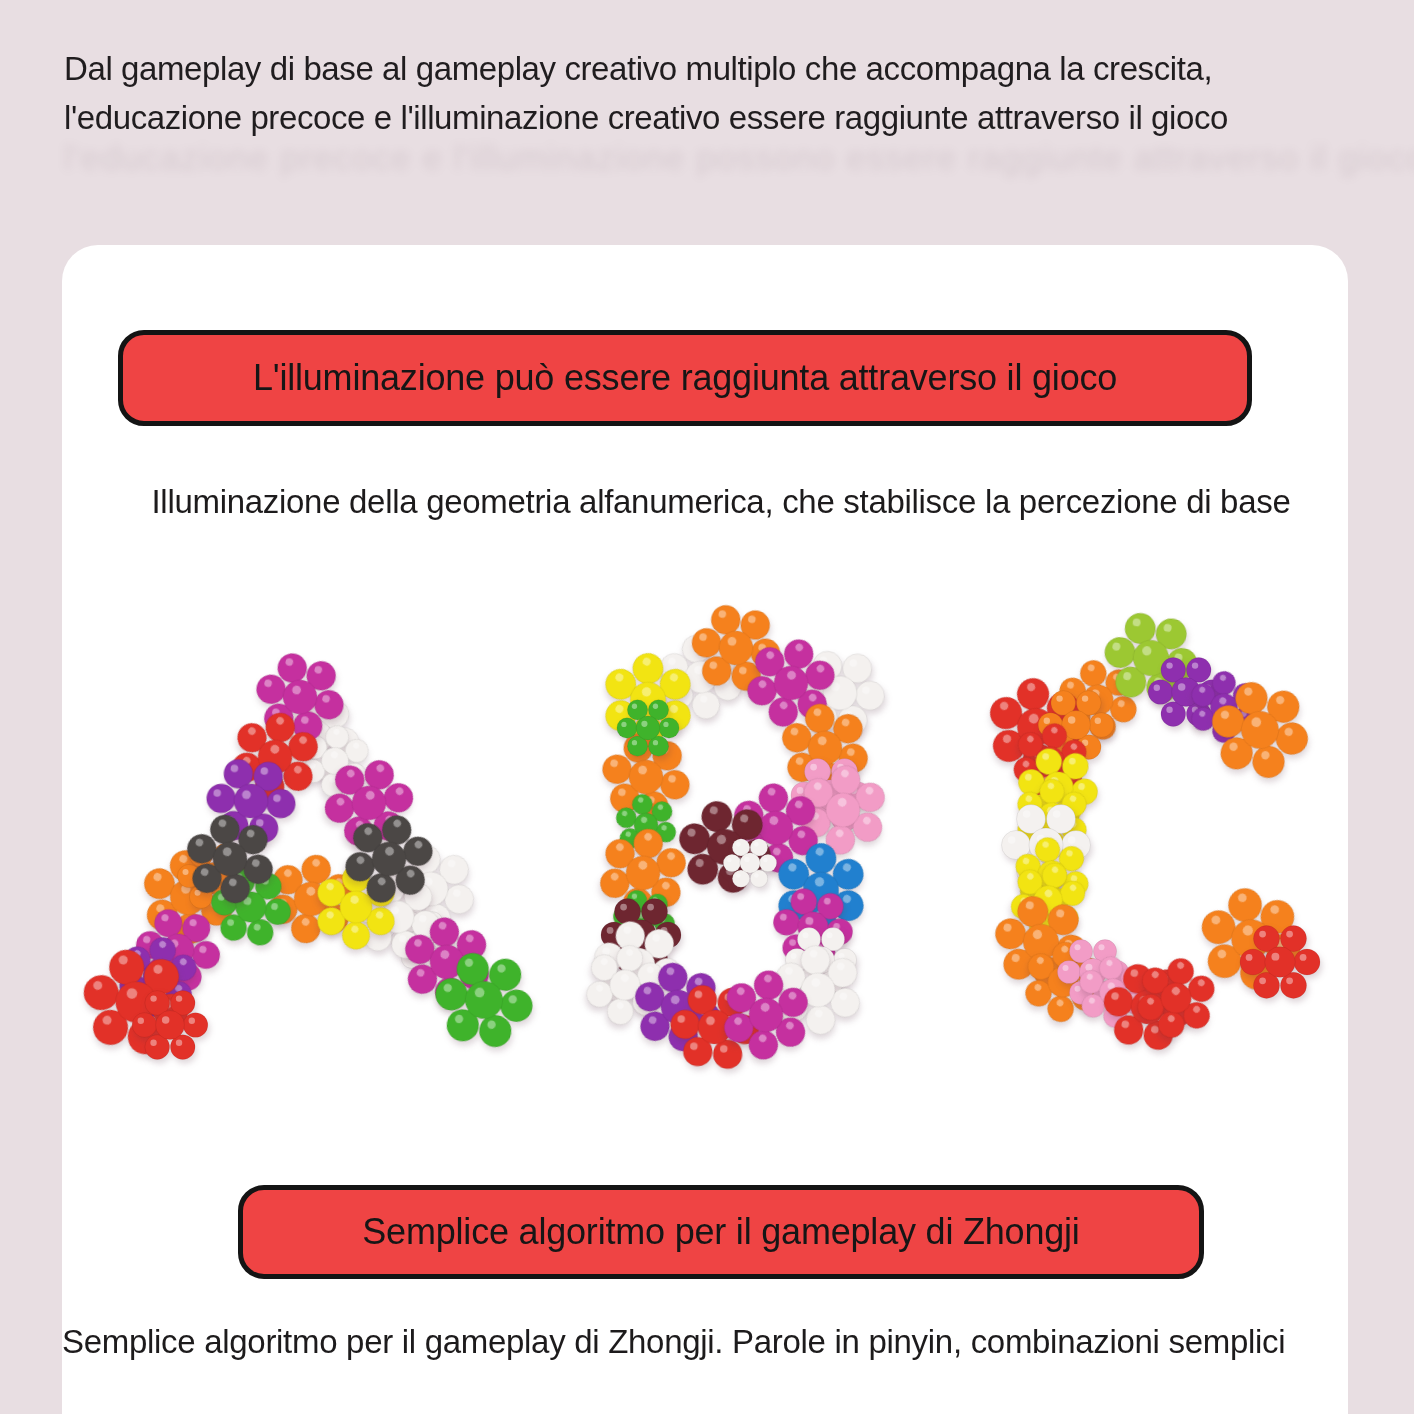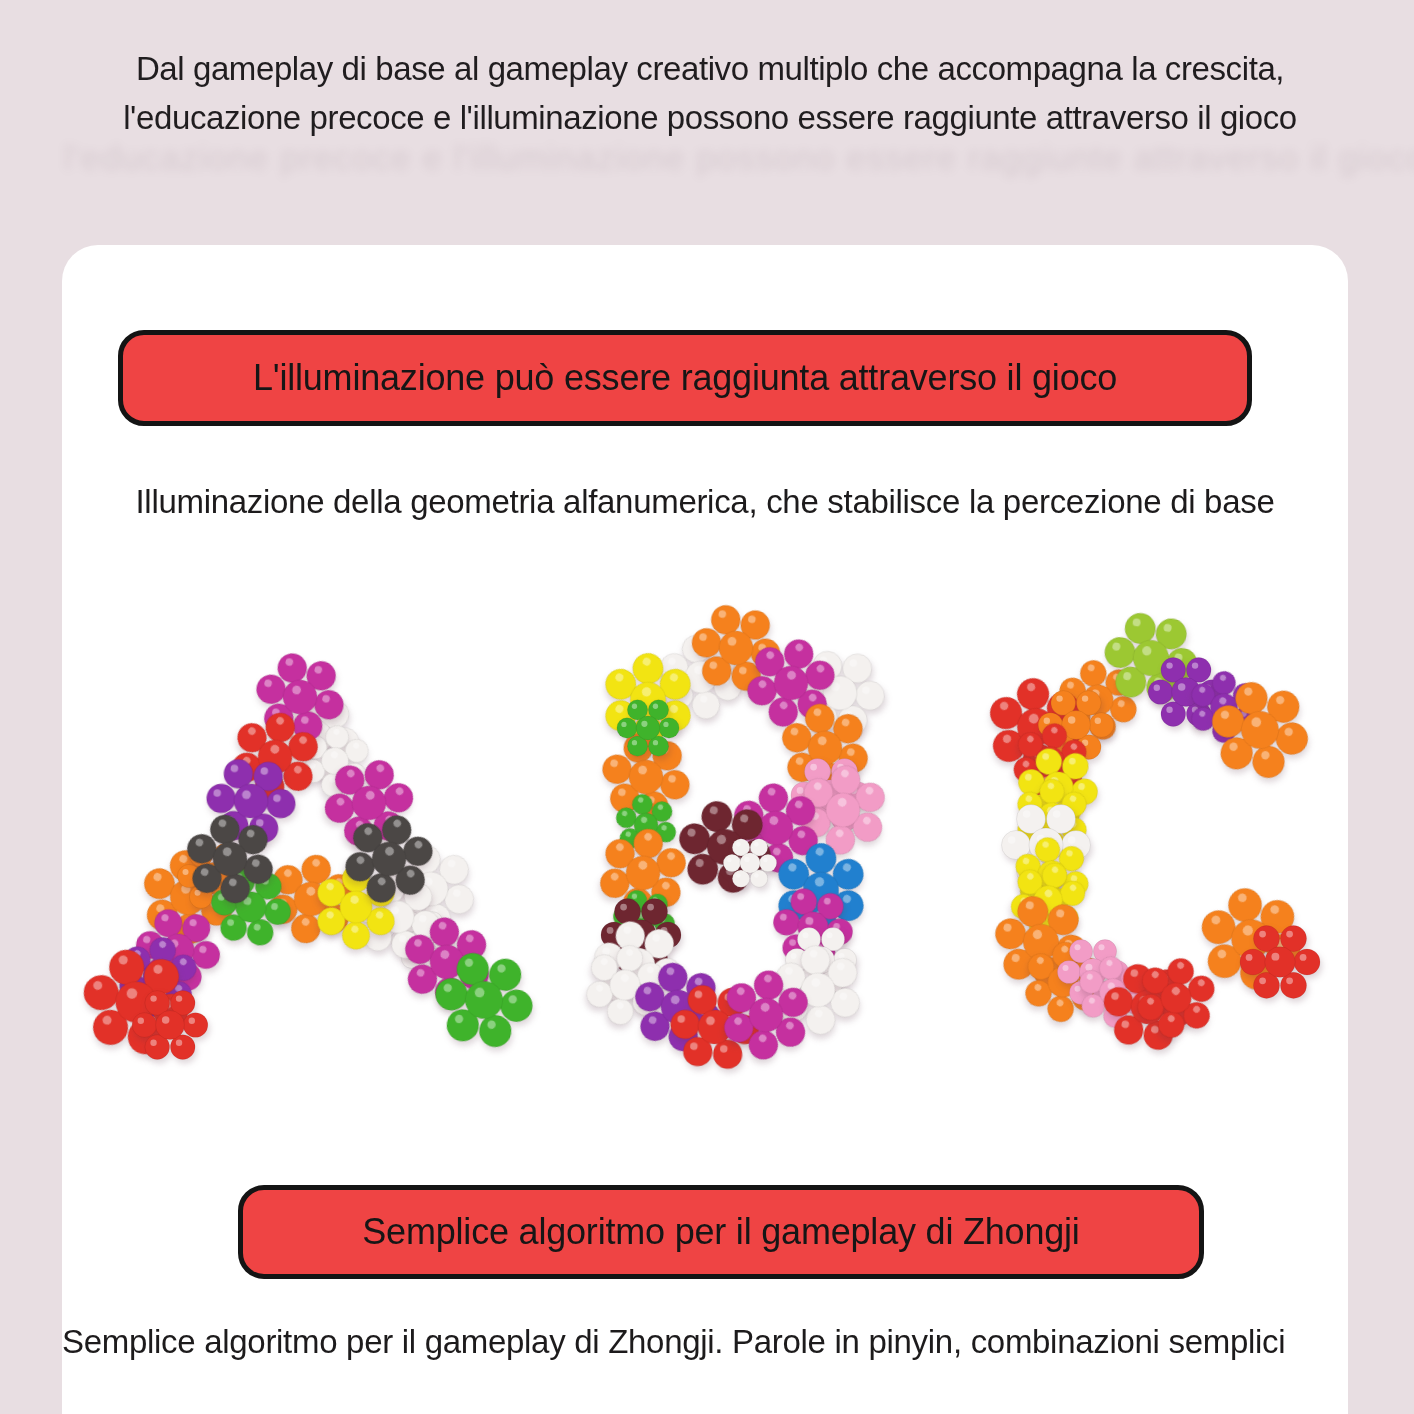--- a/index.html
+++ b/index.html
@@ -7,21 +7,21 @@
     width:1414px;height:1414px;overflow:hidden;
     background:#e8dee2;
     font-family:"Liberation Sans","DejaVu Sans",sans-serif;
     color:#1e1c1d;
   }
   .page{position:relative;width:1414px;height:1414px;}
 
   .heading{
     position:absolute;top:44px;left:64px;width:1292px;
     font-size:33px;line-height:49px;letter-spacing:-0.4px;
-    color:#201d1f;white-space:nowrap;text-align:center;
+    color:#201d1f;white-space:nowrap;
   }
   .ghost{
     position:absolute;top:138px;left:64px;width:1292px;
     font-size:35px;letter-spacing:1px;white-space:nowrap;
     color:#7d6673;opacity:0.16;filter:blur(5px);
   }
 
   .card{
     position:absolute;left:62px;top:245px;width:1286px;height:1169px;
     background:#ffffff;border-radius:36px 36px 0 0;
@@ -30,40 +30,40 @@
   .badge{
     position:absolute;box-sizing:border-box;
     border:5px solid #141414;border-radius:26px;background:#ef4444;
     display:flex;align-items:center;justify-content:center;
     font-size:36px;letter-spacing:-0.2px;color:#161616;white-space:nowrap;
   }
   .badge1{top:85px;left:56px;width:1134px;height:96px;}
   .badge2{top:940px;left:176px;width:966px;height:94px;align-items:center;}
 
   .subtitle{
-    position:absolute;top:238px;left:0;width:100%;
+    position:absolute;top:238px;left:16px;width:100%;
     text-align:center;font-size:33px;letter-spacing:-0.3px;color:#1d1b1c;
     white-space:nowrap;
   }
   .figure{position:absolute;top:350px;left:8px;}
   .flower{filter:drop-shadow(2px 4px 3px rgba(90,50,70,0.20));}
   .footer-text{
     position:absolute;top:1078px;left:0;width:100%;
     text-align:left;font-size:33px;letter-spacing:-0.3px;color:#1d1b1c;
     white-space:nowrap;
   }
 </style>
 </head>
 <body>
 
 <div class="page">
 
   <div class="heading">
     <div>Dal gameplay di base al gameplay creativo multiplo che accompagna la crescita,</div>
-    <div>l'educazione precoce e l'illuminazione possono essere raggiunte attraverso il gioco</div>
+    <div>l'educazione precoce e l'illuminazione creativo essere raggiunte attraverso il gioco</div>
   </div>
 
   <div class="ghost">l'educazione precoce e l'illuminazione possono essere raggiunte attraverso il gioco</div>
 
   <div class="card">
 
     <div class="badge badge1">
       <span>L'illuminazione può essere raggiunta attraverso il gioco</span>
     </div>
 

